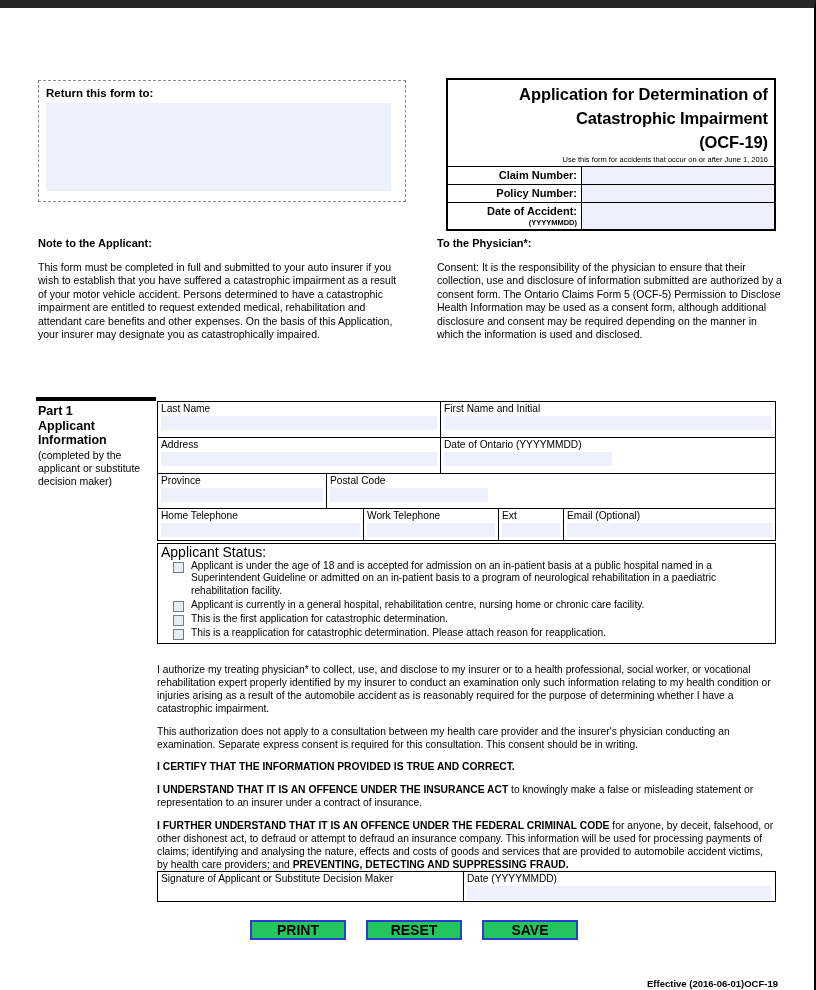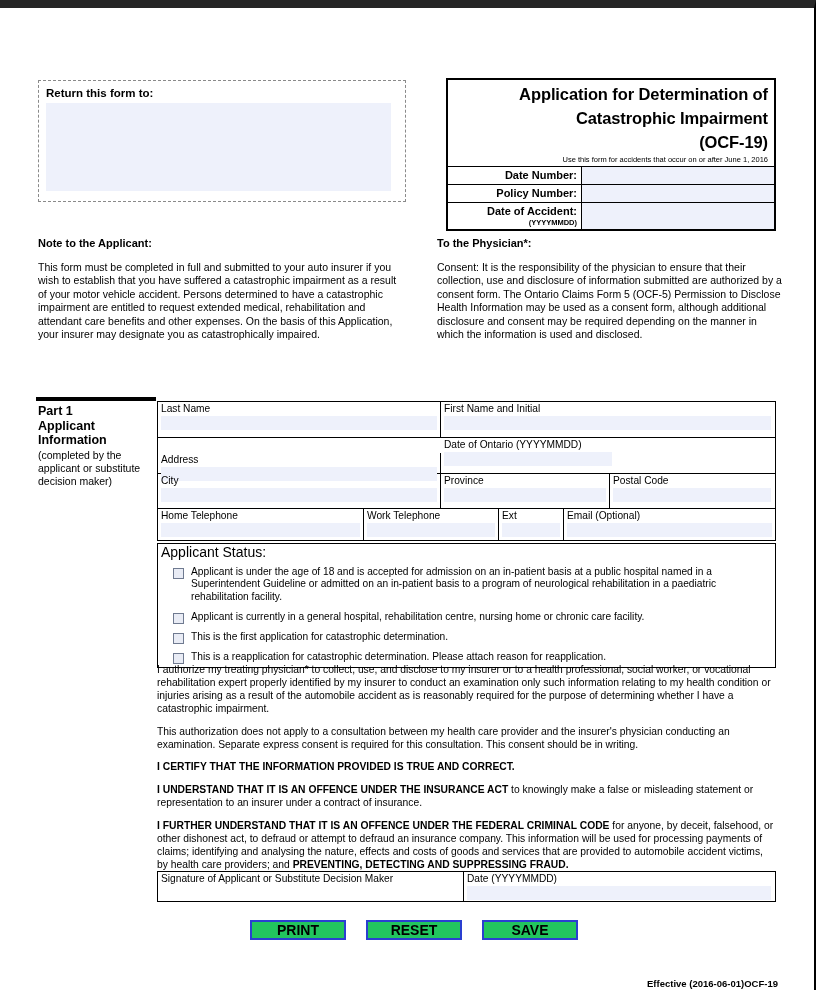--- a/index.html
+++ b/index.html
@@ -175,21 +175,21 @@
   
   #status-box {
     position: absolute;
     left: 157px; top: 527px;
     width: 619px;
     border: 1px solid #000;
     box-sizing: border-box;
     padding: 2px 4px 3px 3px;
   }
   #status-box .sttl { font-size: 14px; line-height: 12.5px; }
-  .cbrow { display: flex; align-items: flex-start; margin-top: 7px; }
+  .cbrow { display: flex; align-items: flex-start; margin-top: 1px; }
   .cb {
     width: 11px; height: 11px;
     flex: 0 0 11px;
     background: #e9ecf5;
     border: 1px solid #6f7a90;
     box-sizing: border-box;
     margin: 2px 7px 0 12px;
   }
   .cbtxt { font-size: 10.2px; line-height: 12.8px; flex: 1 1 auto; padding-right: 4px; }
 
@@ -257,21 +257,21 @@
     <div class="inp"></div>
   </div>
 
   <div id="title-block">
     <div class="ttl">Application for Determination of</div>
     <div class="ttl">Catastrophic Impairment</div>
     <div class="ttl">(OCF-19)</div>
     <div class="subttl">Use this form for accidents that occur on or after June 1, 2016</div>
 
     <div class="tb-row">
-      <div class="tb-lab">Date Number:</div>
+      <div class="tb-lab">Claim Number:</div>
       <div class="tb-val"></div>
     </div>
     <div class="tb-row">
       <div class="tb-lab">Policy Number:</div>
       <div class="tb-val"></div>
     </div>
     <div class="tb-row">
       <div class="tb-lab">
         <span>Date of Accident:</span>
         <span class="small">(YYYYMMDD)</span>
@@ -305,35 +305,31 @@
         <span class="cl">Last Name</span>
         <span class="inp" style="width:276px;"></span>
       </div>
       <div class="gcell" style="flex:1 1 auto;">
         <span class="cl">First Name and Initial</span>
         <span class="inp" style="width:327px;"></span>
       </div>
     </div>
 
     <div class="grow" style="height:35px;">
-      <div class="gcell" style="width:283px;flex:0 0 283px;margin-top:15px;">
+      <div class="gcell" style="width:283px;flex:0 0 283px;">
         <span class="cl">Address</span>
         <span class="inp" style="width:276px;"></span>
       </div>
       <div class="gcell" style="flex:1 1 auto;">
         <span class="cl">Date of Ontario  (YYYYMMDD)</span>
         <span class="inp" style="width:168px;"></span>
       </div>
     </div>
 
     <div class="grow" style="height:34px;">
-      <div class="gcell" style="width:283px;flex:0 0 283px;">
-        <span class="cl">City</span>
-        <span class="inp" style="width:276px;"></span>
-      </div>
       <div class="gcell" style="width:169px;flex:0 0 169px;">
         <span class="cl">Province</span>
         <span class="inp" style="width:162px;"></span>
       </div>
       <div class="gcell" style="flex:1 1 auto;">
         <span class="cl">Postal Code</span>
         <span class="inp" style="width:158px;"></span>
       </div>
     </div>
 

